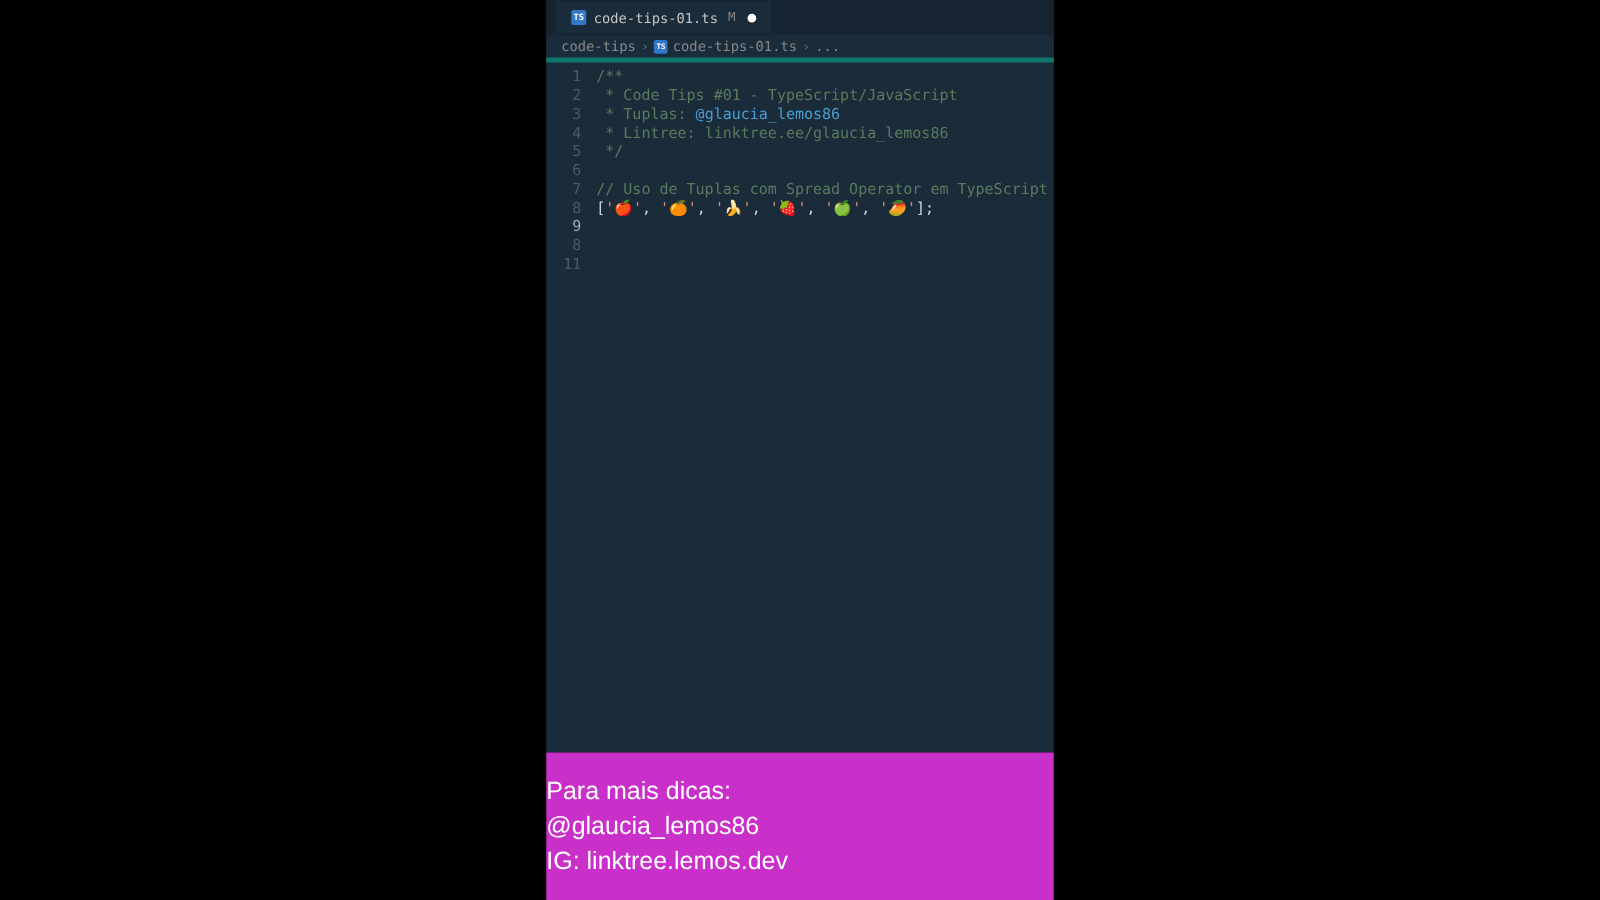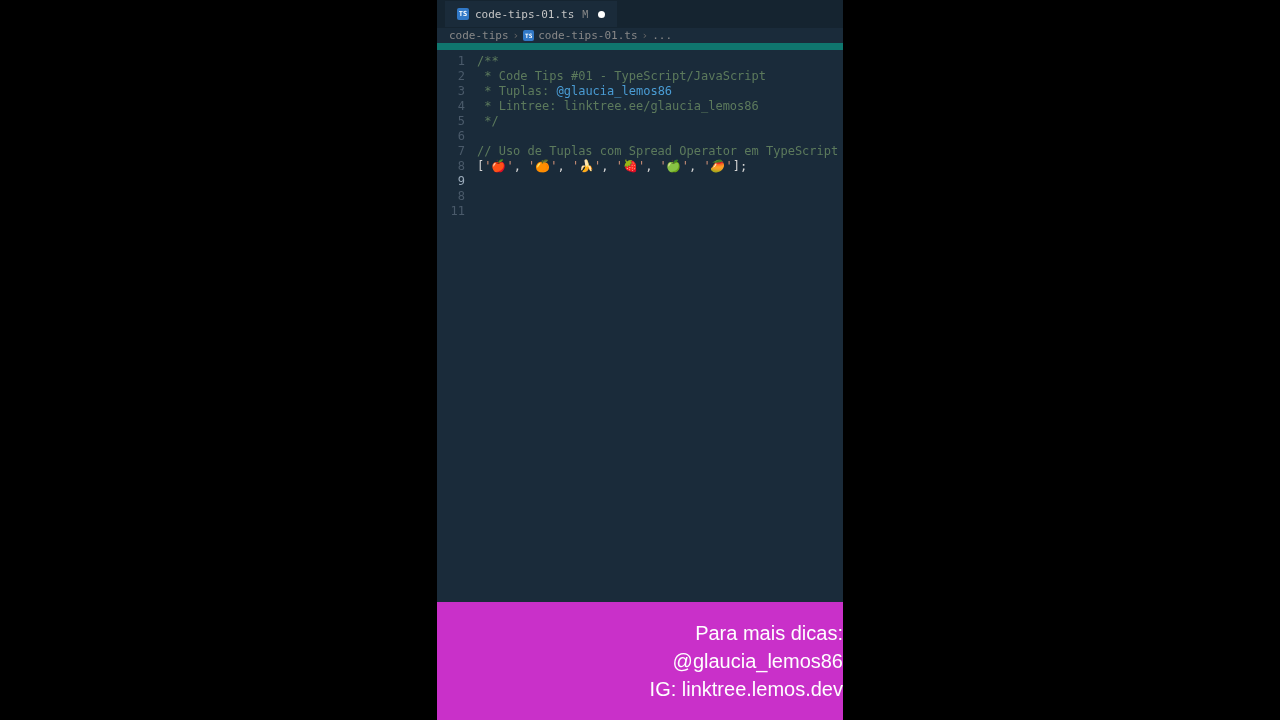--- a/index.html
+++ b/index.html
@@ -71,21 +71,21 @@
     }
     .breadcrumb {
       background: #1a2b3a;
       height: 22px;
       display: flex;
       align-items: center;
       padding: 0 12px;
       font-size: 11px;
       color: #888;
       gap: 4px;
-      border-bottom: 7px solid #0f766e;
+      border-bottom: 4px solid #0f766e;
     }
     .breadcrumb-sep {
       color: #666;
     }
     .breadcrumb-icon {
       width: 11px;
       height: 11px;
       background: #3178c6;
       border-radius: 2px;
       display: inline-flex;
@@ -129,21 +129,21 @@
     .c-var { color: #9cdcfe; }
     .c-type { color: #4ec9b0; }
     .c-string { color: #ce9178; }
     .c-op { color: #d4d4d4; }
     .c-twitter { color: #4a9cd4; }
     .footer {
       background: #c930c9;
       height: 118px;
       display: flex;
       flex-direction: column;
-      align-items: flex-end;
+      align-items: flex-start;
       justify-content: center;
       color: #fff;
       font-family: sans-serif;
       font-size: 20px;
       line-height: 28px;
       gap: 0px;
     }
   </style>
 </head>
 <body>

